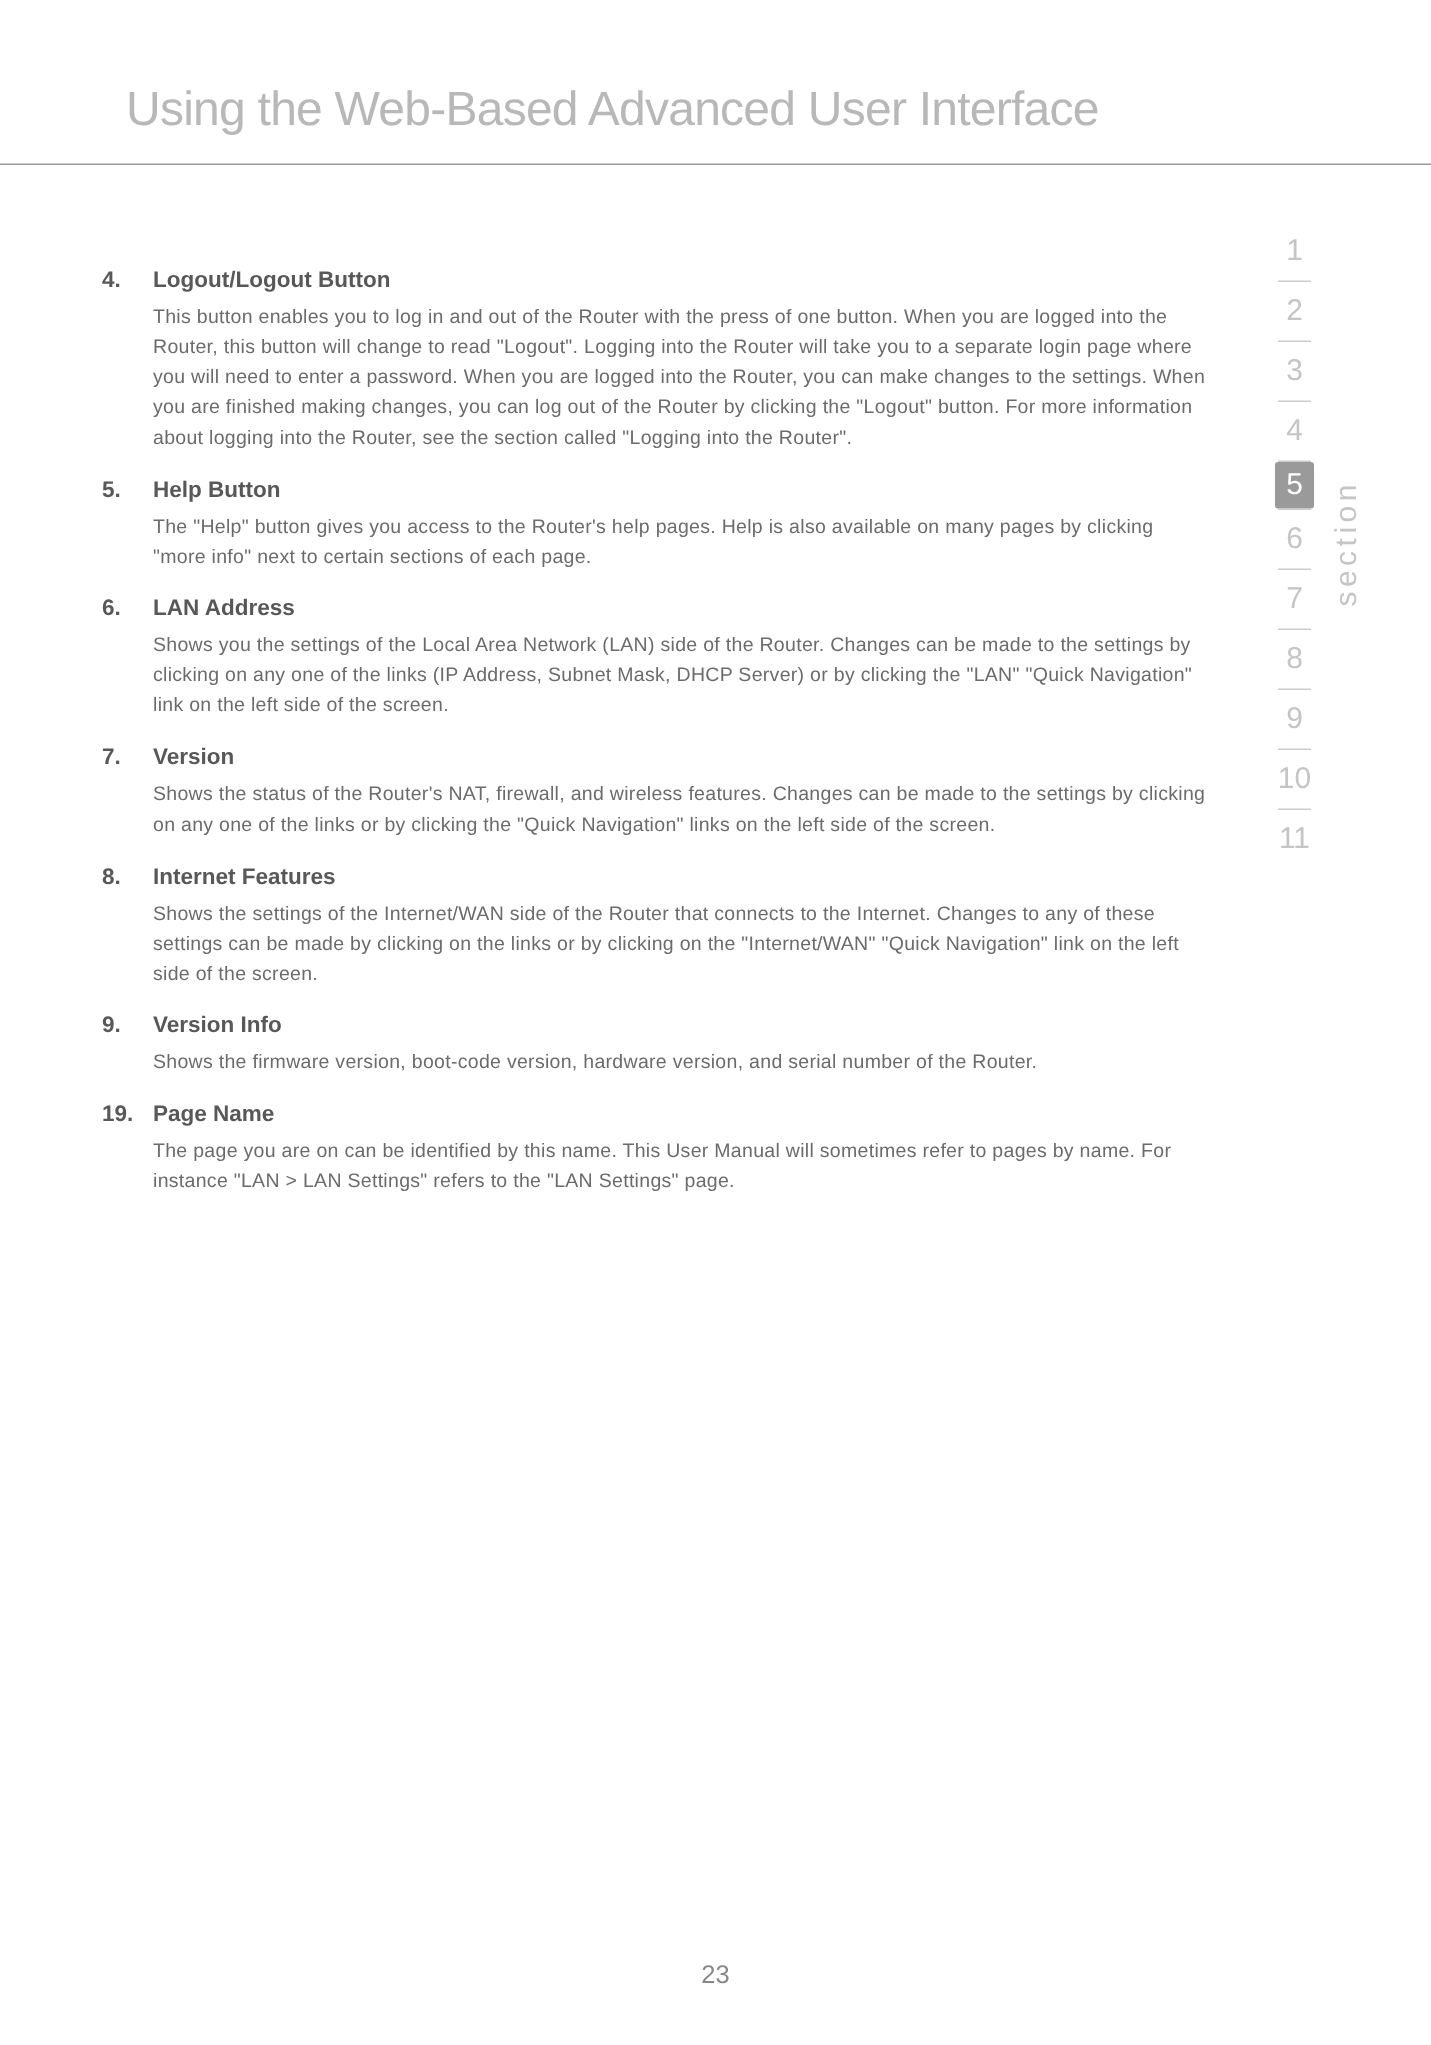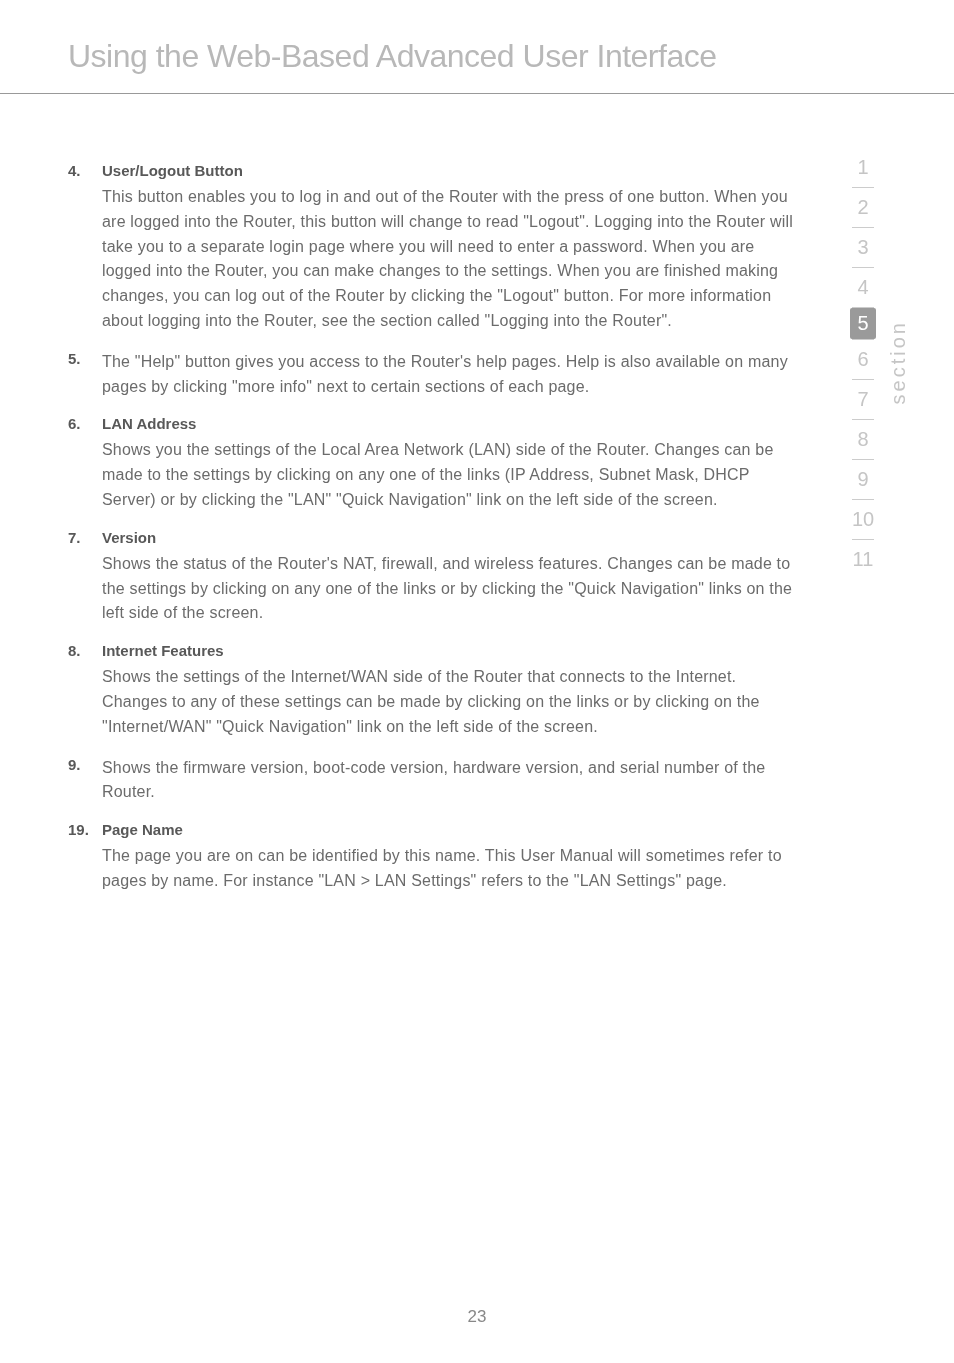--- a/index.html
+++ b/index.html
@@ -12,22 +12,23 @@
       width: 954px;
       height: 1363px;
       background: #fff;
       position: relative;
       color: #6b6b6b;
     }
     .page-title {
       font-size: 32px;
       font-weight: 400;
       color: #b8b8b8;
-      padding: 38px 0 0 68px;
+      padding: 54px 0 0 68px;
       letter-spacing: -0.5px;
+      margin-left: 16px;
     }
     .divider {
       border: none;
       border-top: 1px solid #999;
       margin: 18px 0 0 0;
       width: 100%;
     }
     .content {
       padding: 68px 150px 0 68px;
     }
@@ -45,21 +46,21 @@
     .item-body {
       flex: 1;
     }
     .item-heading {
       font-weight: bold;
       color: #585858;
       font-size: 15px;
       margin-bottom: 6px;
     }
     .item-text {
-      font-size: 16px;
+      font-size: 13px;
       line-height: 1.55;
       color: #6b6b6b;
       letter-spacing: 0.2px;
     }
     .section-tabs {
       position: absolute;
       right: 44px;
       top: 148px;
       display: flex;
       flex-direction: row;
@@ -115,28 +116,29 @@
 <body>
 
 <h1 class="page-title">Using the Web-Based Advanced User Interface</h1>
 <hr class="divider">
 
 <div class="content">
 
   <div class="item">
     <div class="item-number">4.</div>
     <div class="item-body">
-      <div class="item-heading">User/Logout Button</div>
+      <div class="item-heading">Logout/Logout Button</div>
       <div class="item-text">This button enables you to log in and out of the Router with the press of one button. When you are logged into the Router, this button will change to read "Logout". Logging into the Router will take you to a separate login page where you will need to enter a password. When you are logged into the Router, you can make changes to the settings. When you are finished making changes, you can log out of the Router by clicking the "Logout" button. For more information about logging into the Router, see the section called "Logging into the Router".</div>
     </div>
   </div>
 
   <div class="item">
     <div class="item-number">5.</div>
     <div class="item-body">
+      <div class="item-heading">Help Button</div>
       <div class="item-text">The "Help" button gives you access to the Router's help pages. Help is also available on many pages by clicking "more info" next to certain sections of each page.</div>
     </div>
   </div>
 
   <div class="item">
     <div class="item-number">6.</div>
     <div class="item-body">
       <div class="item-heading">LAN Address</div>
       <div class="item-text">Shows you the settings of the Local Area Network (LAN) side of the Router. Changes can be made to the settings by clicking on any one of the links (IP Address, Subnet Mask, DHCP Server) or by clicking the "LAN" "Quick Navigation" link on the left side of the screen.</div>
     </div>
@@ -154,20 +156,21 @@
     <div class="item-number">8.</div>
     <div class="item-body">
       <div class="item-heading">Internet Features</div>
       <div class="item-text">Shows the settings of the Internet/WAN side of the Router that connects to the Internet. Changes to any of these settings can be made by clicking on the links or by clicking on the "Internet/WAN" "Quick Navigation" link on the left side of the screen.</div>
     </div>
   </div>
 
   <div class="item">
     <div class="item-number">9.</div>
     <div class="item-body">
+      <div class="item-heading">Version Info</div>
       <div class="item-text">Shows the firmware version, boot-code version, hardware version, and serial number of the Router.</div>
     </div>
   </div>
 
   <div class="item">
     <div class="item-number">19.</div>
     <div class="item-body">
       <div class="item-heading">Page Name</div>
       <div class="item-text">The page you are on can be identified by this name. This User Manual will sometimes refer to pages by name. For instance "LAN &gt; LAN Settings" refers to the "LAN Settings" page.</div>
     </div>

